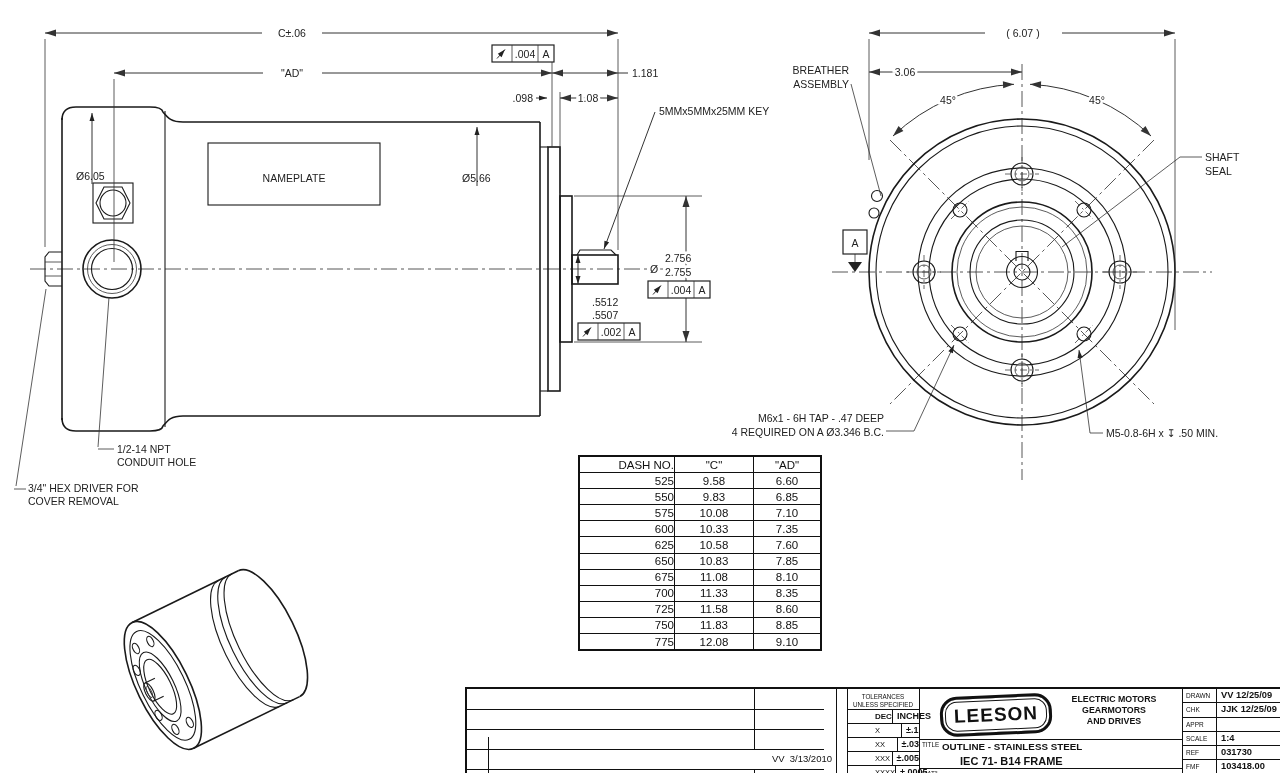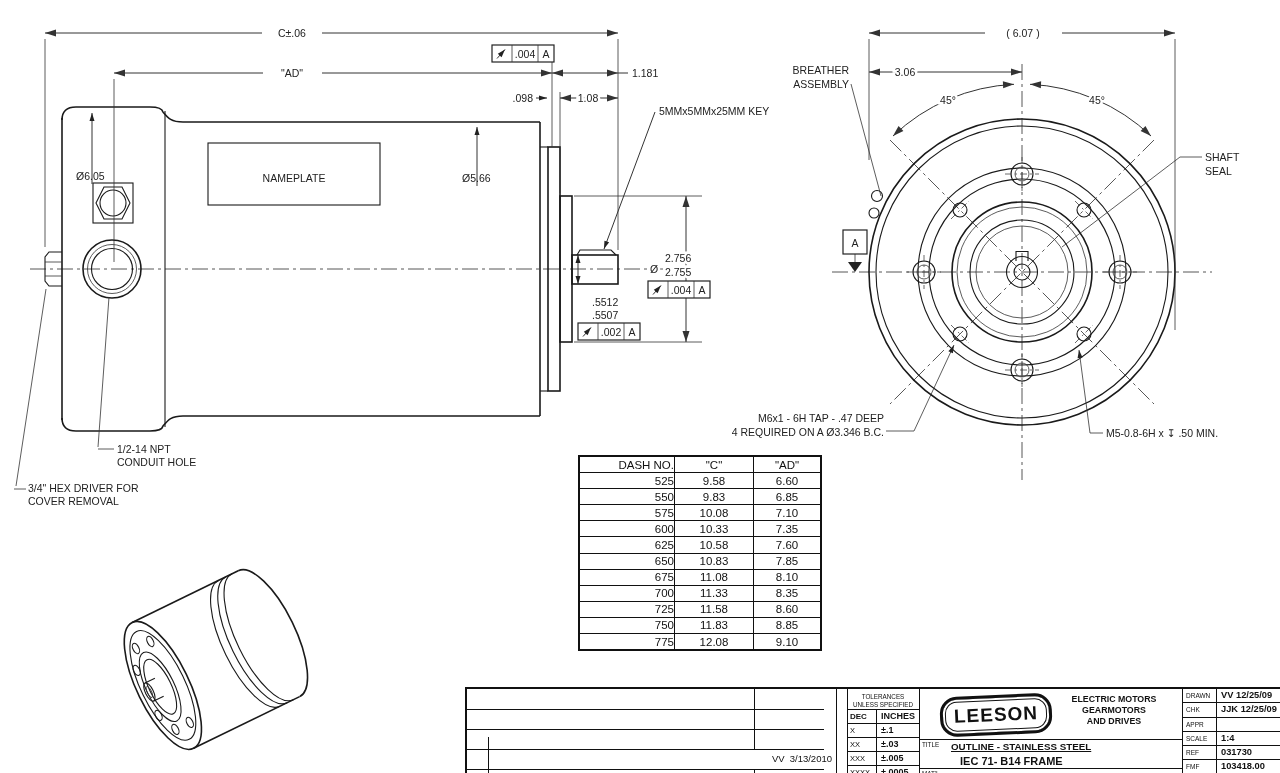--- a/index.html
+++ b/index.html
@@ -30,33 +30,33 @@
   .revrow{position:absolute;left:0;width:357px;height:20px;border-bottom:1.3px solid #111;}
   .revrow .rn{position:absolute;left:0;top:0;width:21px;height:100%;border-right:1.3px solid #111;
               text-align:center;line-height:20px;margin-top:48px;}
   .revrow .rd{position:absolute;left:22px;top:0;width:261px;height:100%;border-right:1.3px solid #111;
               line-height:20px;padding-left:4px;}
   .revrow .rs{position:absolute;left:288px;top:0;width:69px;height:100%;border-right:1.3px solid #111;
               line-height:20px;display:flex;justify-content:space-between;padding:0 4px;box-sizing:border-box;margin-left:13px;}
   .gapcol{position:absolute;left:357px;top:0;width:23px;height:100%;border-right:1.3px solid #111;}
   .tol{position:absolute;left:380px;top:0;width:72px;height:100%;}
   .tol .hdr{height:21px;border-bottom:1.3px solid #111;font-size:6.3px;text-align:center;line-height:8px;padding-top:4px;box-sizing:border-box;}
-  .tol .trow{height:13.9px;border-bottom:1.1px solid #111;display:flex;box-sizing:border-box;}
+  .tol .trow{height:13.9px;border-bottom:1.1px solid #111;display:flex;box-sizing:border-box;padding-left:25px;}
   .tol .tl{width:30px;border-right:1.1px solid #111;font-size:7.5px;padding-left:3px;line-height:13px;box-sizing:border-box;}
   .tol .tv{flex:1;font-size:9px;padding-left:4px;line-height:13px;font-weight:bold;}
   .tpanel{position:absolute;left:452px;top:0;width:263px;height:100%;border-left:1.6px solid #111;}
   .logoarea{position:absolute;left:0;top:0;width:100%;height:50px;border-bottom:1.3px solid #111;}
   .logo{position:absolute;left:20px;top:6px;width:106px;height:34px;border:3px solid #111;
         border-radius:17px;transform:rotate(-2.5deg);display:flex;align-items:center;justify-content:center;
         font-weight:900;font-size:19px;letter-spacing:1px;color:#111;box-shadow:inset 0 0 0 2px #fff,inset 0 0 0 3px #111;}
   .co{position:absolute;left:138px;top:5px;width:112px;text-align:center;font-size:8.8px;
       font-weight:bold;line-height:11px;}
   .trow1{position:absolute;left:0;top:50px;width:100%;height:29px;border-bottom:1.3px solid #111;}
   .tlab{position:absolute;left:2px;top:2px;font-size:6.3px;}
-  .tt1{position:absolute;left:31px;top:2px;font-size:9.8px;font-weight:bold;text-decoration:underline;}
+  .tt1{position:absolute;left:22px;top:2px;font-size:9.8px;font-weight:bold;}
   .tt2{position:absolute;left:40px;top:16px;font-size:11px;font-weight:bold;}
   .matl{position:absolute;left:2px;top:81px;font-size:6.3px;}
   .info{position:absolute;left:715px;top:0;width:99px;height:100%;border-left:1.6px solid #111;}
   .inforow{height:14.3px;border-bottom:1.1px solid #111;display:flex;box-sizing:border-box;}
   .inforow .il{width:34px;font-size:6.5px;line-height:14px;padding-left:3px;border-right:1px solid #111;box-sizing:border-box;}
   .inforow .iv{flex:1;font-size:9.3px;font-weight:bold;line-height:13px;padding-left:4px;white-space:nowrap;}
 </style>
 </head>
 <body>
 

